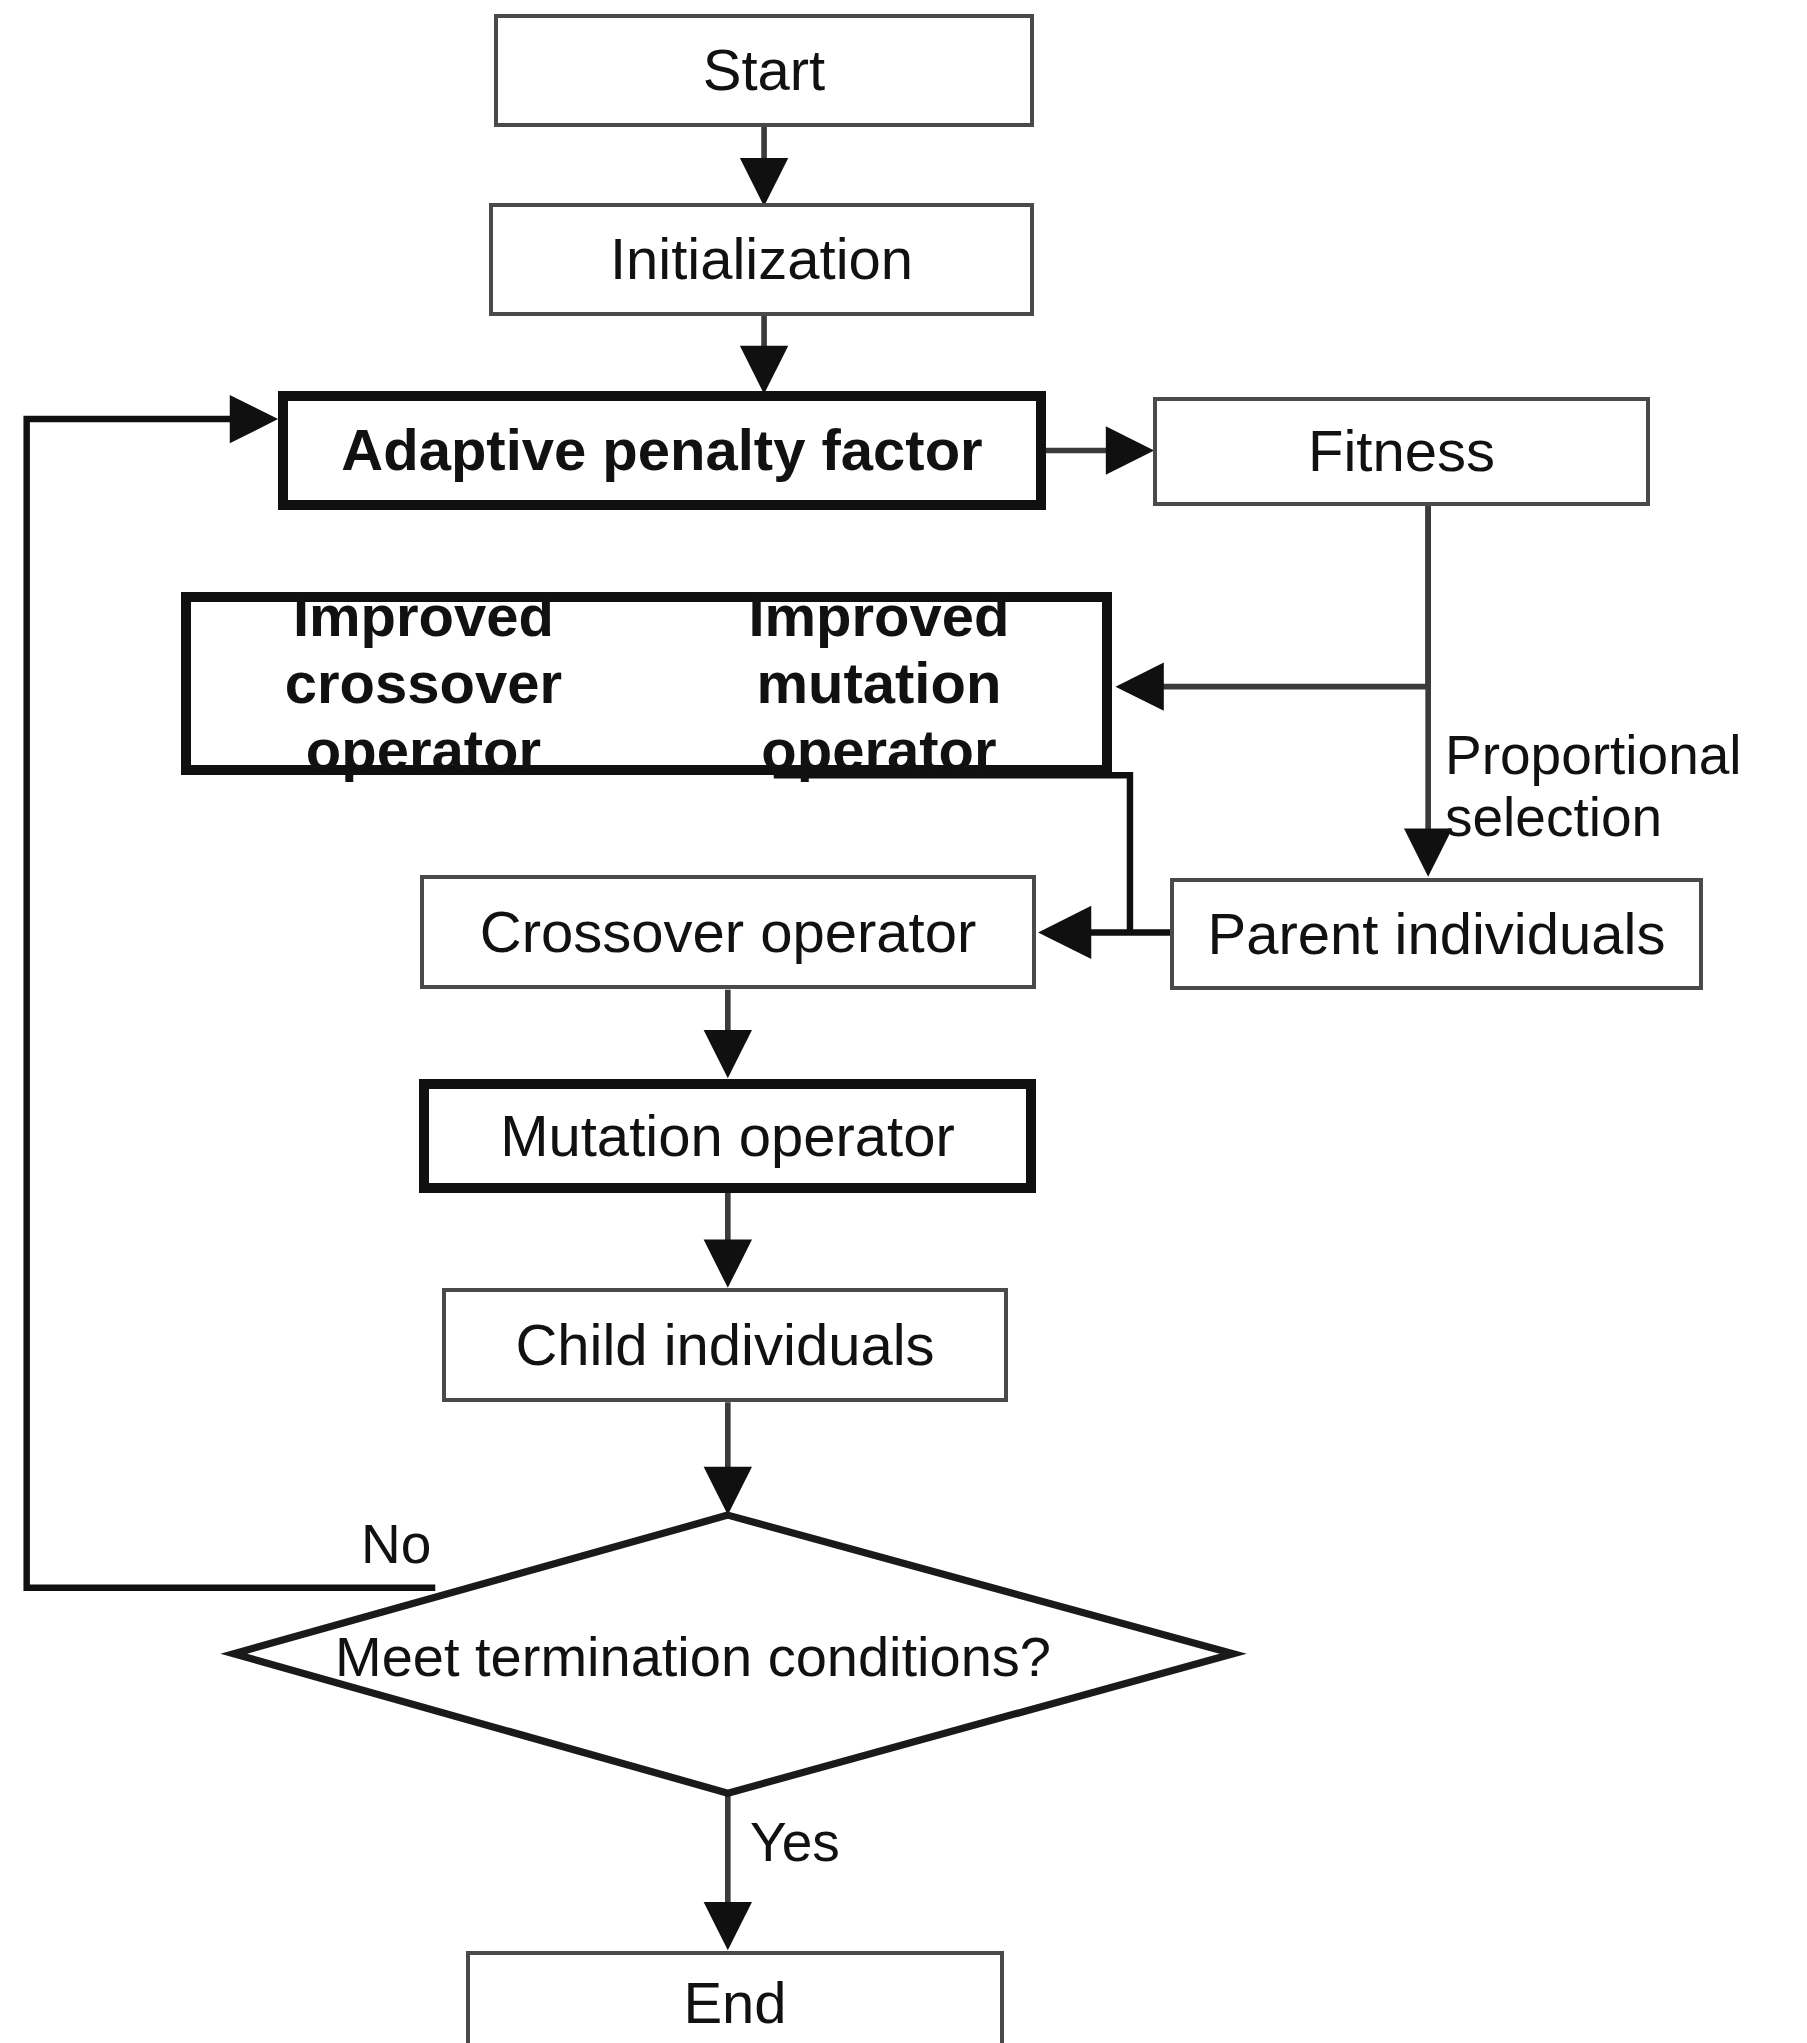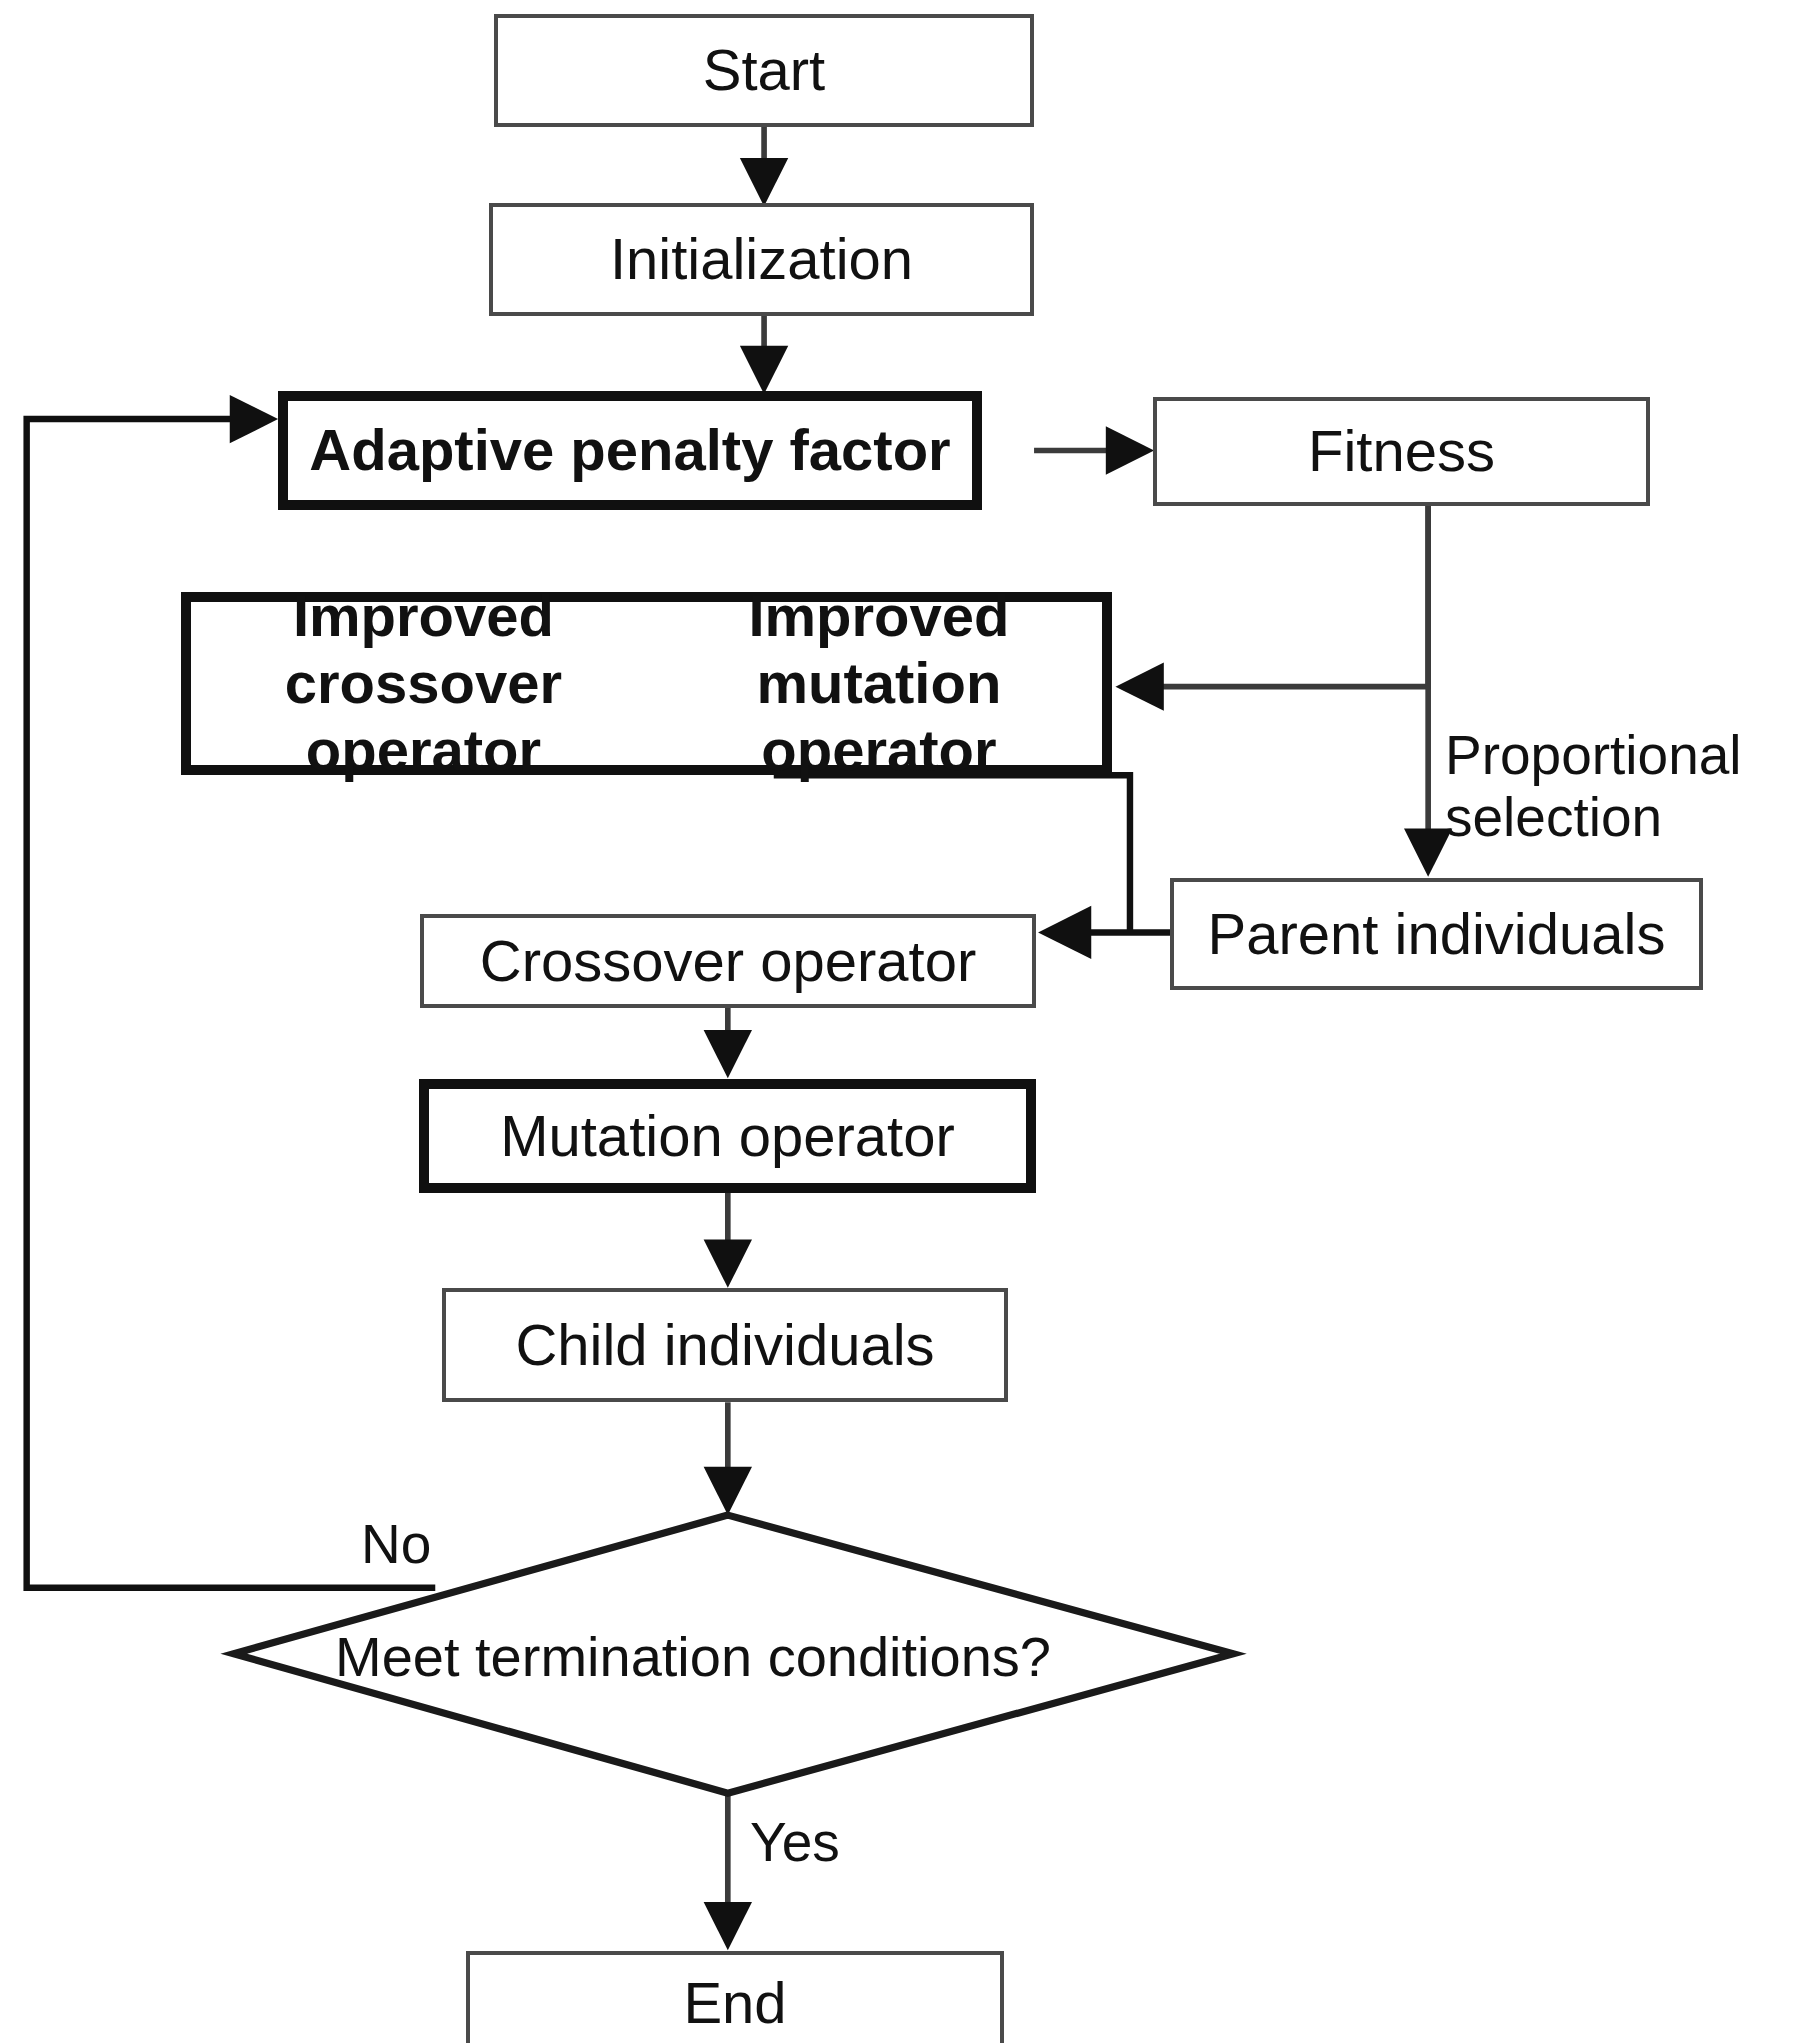--- a/index.html
+++ b/index.html
@@ -90,34 +90,34 @@
   </svg>
 
   <div class="node thin" style="left:494px;top:13.7px;width:540px;height:113px;">
     <span class="label f-xl">Start</span>
   </div>
 
   <div class="node thin" style="left:489px;top:203px;width:545px;height:113px;">
     <span class="label f-xl">Initialization</span>
   </div>
 
-  <div class="node thick" style="left:278px;top:391px;width:704px;height:119px;">
+  <div class="node thick" style="left:278px;top:391px;width:768px;height:119px;">
     <span class="label f-xl bold">Adaptive penalty factor</span>
   </div>
 
   <div class="node thin" style="left:1153px;top:397px;width:497px;height:109px;">
     <span class="label f-xl">Fitness</span>
   </div>
 
   <div class="node thick" style="left:181px;top:592px;width:931px;height:183px;flex-direction:row;">
     <span class="label f-xl bold">Improved crossover operator</span>
     <span class="label f-xl bold">Improved mutation operator</span>
   </div>
 
-  <div class="node thin" style="left:420px;top:875px;width:616px;height:94px;margin-top:39px;">
+  <div class="node thin" style="left:420px;top:875px;width:616px;height:114px;">
     <span class="label f-xl">Crossover operator</span>
   </div>
 
   <div class="node thin" style="left:1170px;top:878px;width:533px;height:112px;">
     <span class="label f-xl">Parent individuals</span>
   </div>
 
   <div class="node thick" style="left:419px;top:1079px;width:617px;height:114px;">
     <span class="label f-xl">Mutation operator</span>
   </div>

